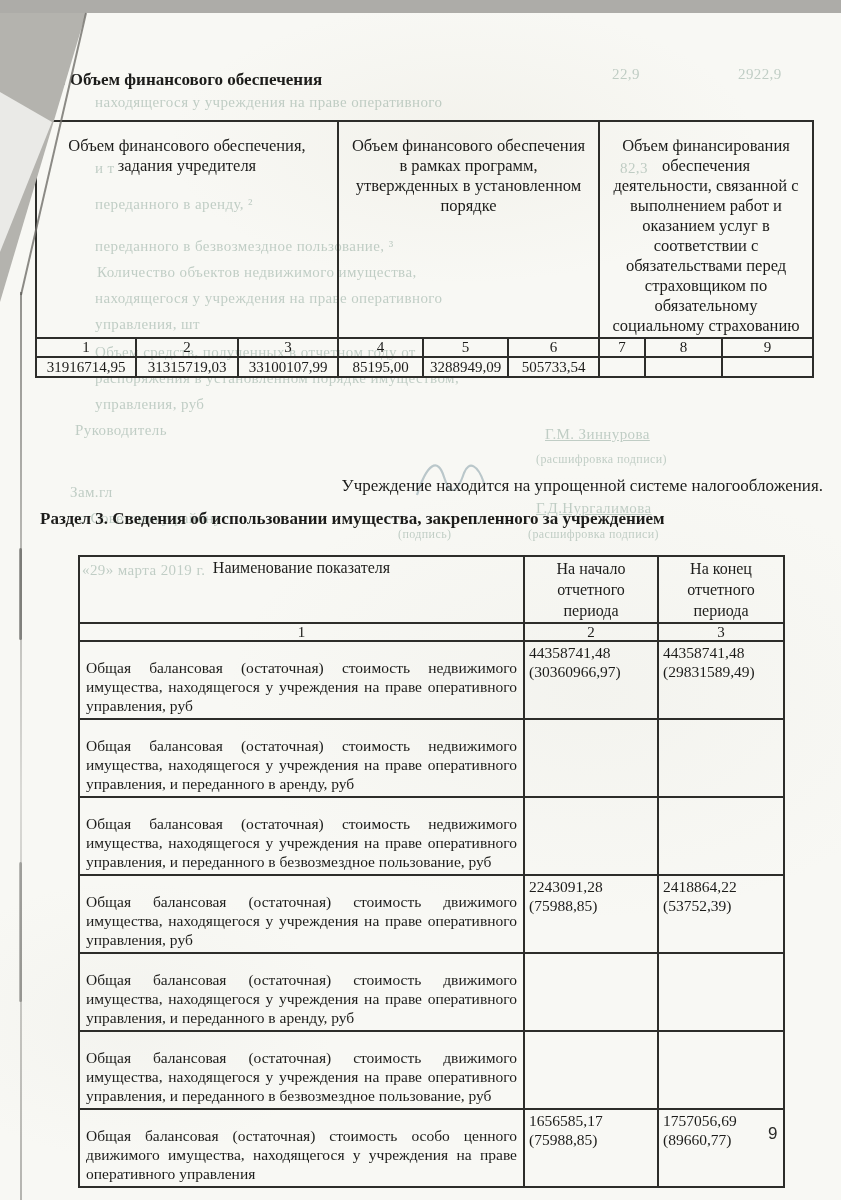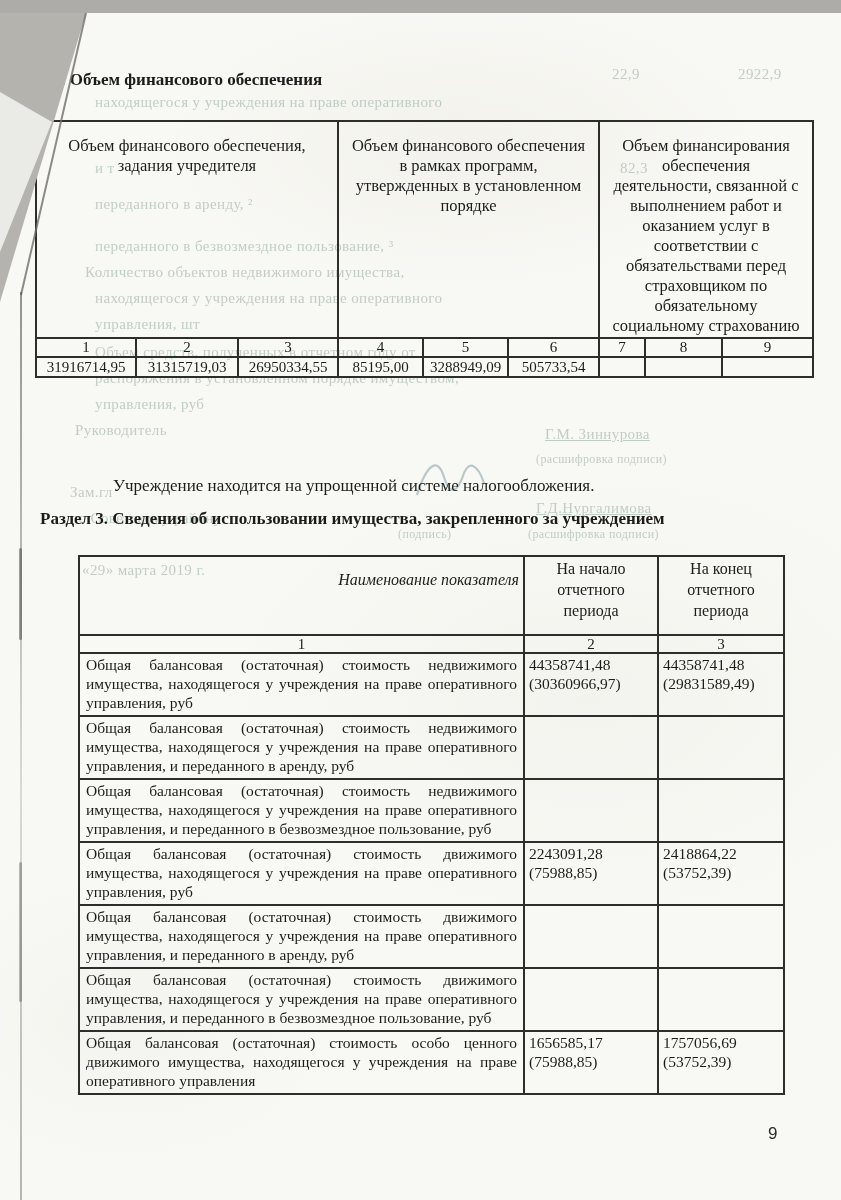--- a/index.html
+++ b/index.html
@@ -25,56 +25,56 @@
     font-size:15px;white-space:nowrap;letter-spacing:.4px;}
   .bleed.u{text-decoration:underline;}
   .bleed.s{font-size:12px;}
   .sig-svg{position:absolute;z-index:1;opacity:.5;filter:blur(.5px);}
   
   .title{position:absolute;left:40px;width:800px;font-weight:bold;
     font-size:17px;z-index:2;}
   #title-2-8{top:70px;}
   #title-2-9{top:445px;}
   #title-r3{top:509px;}
-  .para{position:absolute;left:35px;top:476px;width:770px;font-size:17px;
-    text-indent:78px;z-index:2;}
+  .para{position:absolute;left:53px;top:476px;width:770px;font-size:17px;
+    text-indent:78px;z-index:2;text-align:right;}
   table{border-collapse:collapse;table-layout:fixed;z-index:2;}
   td{border:2px solid #2d2d2a;vertical-align:top;overflow:hidden;}
   .pre{white-space:pre-line;}
   
   .t1{position:absolute;left:35px;top:120px;width:777px;}
   .t1 td{text-align:center;padding:1px 3px;}
   .t1 .gh{height:200px;font-size:16.5px;line-height:20px;padding-top:14px;}
   .t1 .yr{height:44px;font-size:16px;padding-top:3px;line-height:19px;}
   .t1 .nm{height:14px;font-size:15px;line-height:15px;}
   .t1 .vl{height:16px;font-size:15px;line-height:16px;}
   
   .t2{position:absolute;left:78px;top:555px;width:705px;}
   .t2 td{padding:1px 4px;}
-  .t2 .hname{height:62px;text-align:right;font-size:16px;padding-top:14px;font-style:italic;}
+  .t2 .hname{height:62px;text-align:center;font-size:16px;padding-top:2px;}
   .t2 .hper{text-align:center;font-size:16px;line-height:21px;}
   .t2 .nm{height:13px;text-align:center;font-size:15px;line-height:14px;}
-  .t2 .name{font-size:15.5px;line-height:19px;text-align:justify;padding:1px 6px 3px 6px;}
+  .t2 .name{font-size:15.5px;line-height:19px;text-align:justify;padding:16px 6px 3px 6px;}
   .t2 .val{font-size:15.5px;line-height:19px;text-align:left;}
   .pagenum{position:absolute;left:768px;top:1124px;z-index:2;
     font-family:"Liberation Sans","DejaVu Sans",sans-serif;font-size:17px;color:#2a2a28;}
 </style>
 </head>
 <body>
 
 <div class="page">
 
   <div class="bleed" style="left:612px;top:66px">22,9</div>
   <div class="bleed" style="left:738px;top:66px">2922,9</div>
   <div class="bleed" style="left:95px;top:94px">находящегося у учреждения на праве оперативного</div>
   <div class="bleed" style="left:95px;top:160px">и т</div>
   <div class="bleed" style="left:620px;top:160px">82,3</div>
   <div class="bleed" style="left:95px;top:196px">переданного в аренду, ²</div>
   <div class="bleed" style="left:95px;top:238px">переданного в безвозмездное пользование, ³</div>
-  <div class="bleed" style="left:85px;top:264px">Количество объектов недвижимого имущества,</div>
+  <div class="bleed" style="left:97px;top:264px">Количество объектов недвижимого имущества,</div>
   <div class="bleed" style="left:95px;top:290px">находящегося у учреждения на праве оперативного</div>
   <div class="bleed" style="left:95px;top:316px">управления, шт</div>
   <div class="bleed" style="left:95px;top:370px">распоряжения в установленном порядке имуществом,</div>
   <div class="bleed" style="left:95px;top:344px">Объем средств, полученных в отчетном году от</div>
   <div class="bleed" style="left:95px;top:396px">управления, руб</div>
   <div class="bleed" style="left:75px;top:422px">Руководитель</div>
   <div class="bleed u" style="left:545px;top:426px">Г.М. Зиннурова</div>
   <div class="bleed s" style="left:536px;top:452px">(расшифровка подписи)</div>
   <div class="bleed" style="left:70px;top:484px">Зам.гл</div>
   <div class="bleed" style="left:70px;top:510px">по Советскому району</div>
@@ -126,21 +126,21 @@
       <td class="nm">4</td>
       <td class="nm">5</td>
       <td class="nm">6</td>
       <td class="nm">7</td>
       <td class="nm">8</td>
       <td class="nm">9</td>
     </tr>
     <tr>
       <td class="vl">31916714,95</td>
       <td class="vl">31315719,03</td>
-      <td class="vl">26950334,55</td>
+      <td class="vl">33100107,99</td>
       <td class="vl">85195,00</td>
       <td class="vl">3288949,09</td>
       <td class="vl">505733,54</td>
       <td class="vl"></td>
       <td class="vl"></td>
       <td class="vl"></td>
     </tr>
   </tbody>
     </table>
 
@@ -201,21 +201,21 @@
     <tr>
       <td class="name">Общая балансовая (остаточная) стоимость движимого имущества, находящегося у учреждения на праве оперативного управления, и переданного в безвозмездное пользование, руб</td>
       <td class="val pre"></td>
       <td class="val pre"></td>
     </tr>
     <tr>
       <td class="name">Общая балансовая (остаточная) стоимость особо ценного движимого имущества, находящегося у учреждения на праве оперативного управления</td>
       <td class="val pre">1656585,17
 (75988,85)</td>
       <td class="val pre">1757056,69
-(53752,39)</td>
+(89660,77)</td>
     </tr>
   </tbody>
     </table>
 
   <div class="pagenum">9</div>
 
   <div class="top-strip"></div>
   <svg class="corner-svg" width="300" height="360">
     <polygon points="0,13 86,13 0,302" fill="#b4b3ae"></polygon>
     <polygon points="0,92 52,122 0,252" fill="#eaeae7"></polygon>

